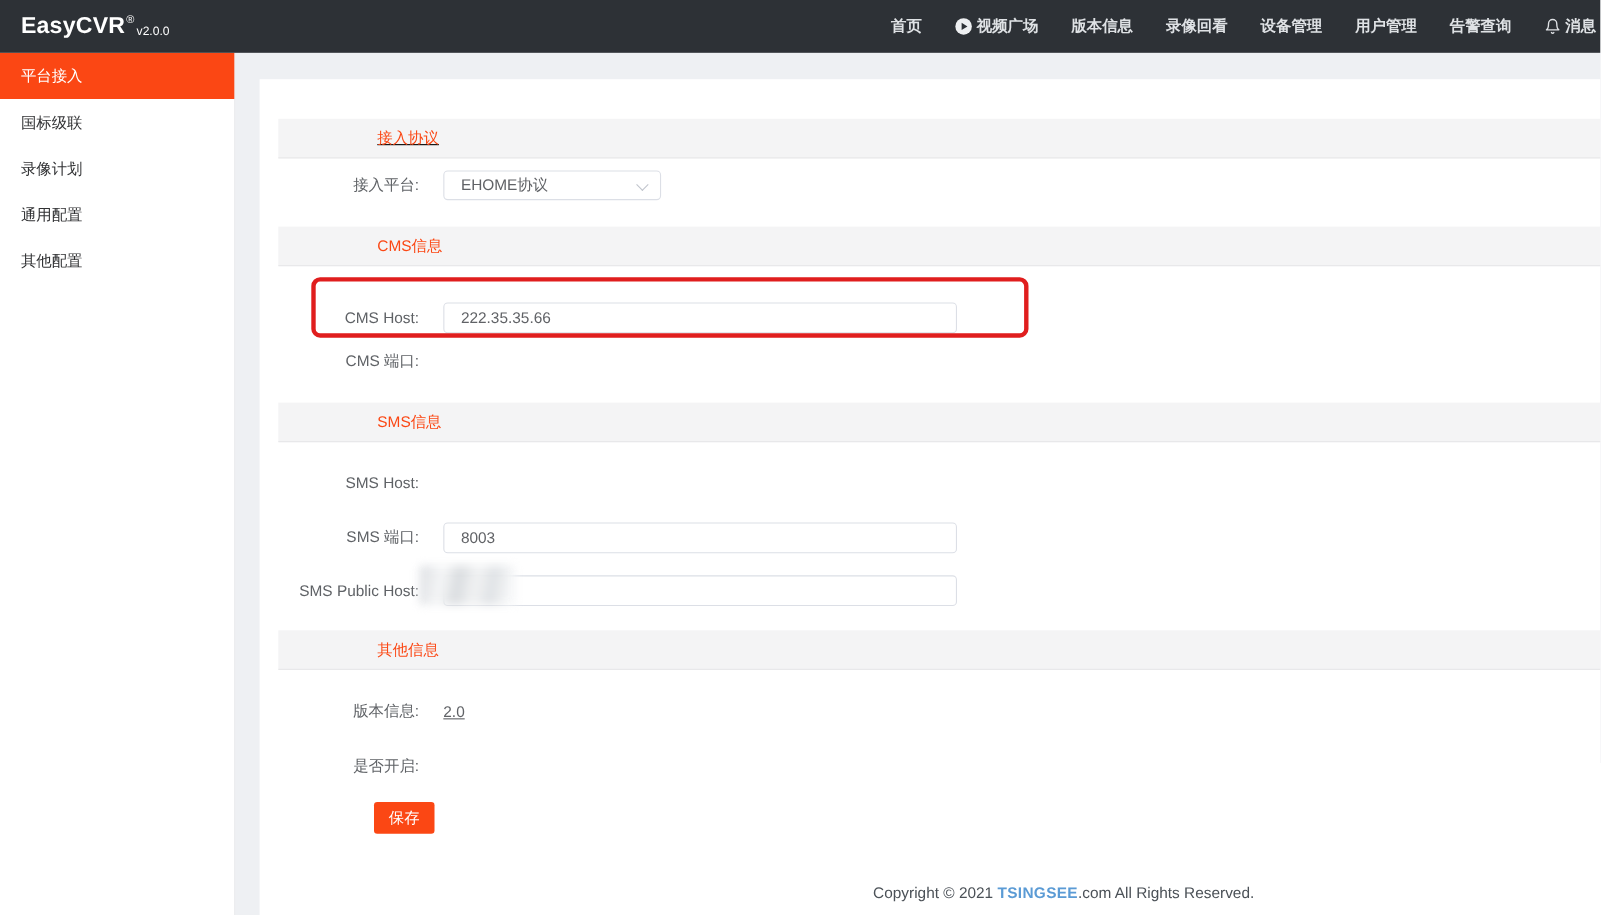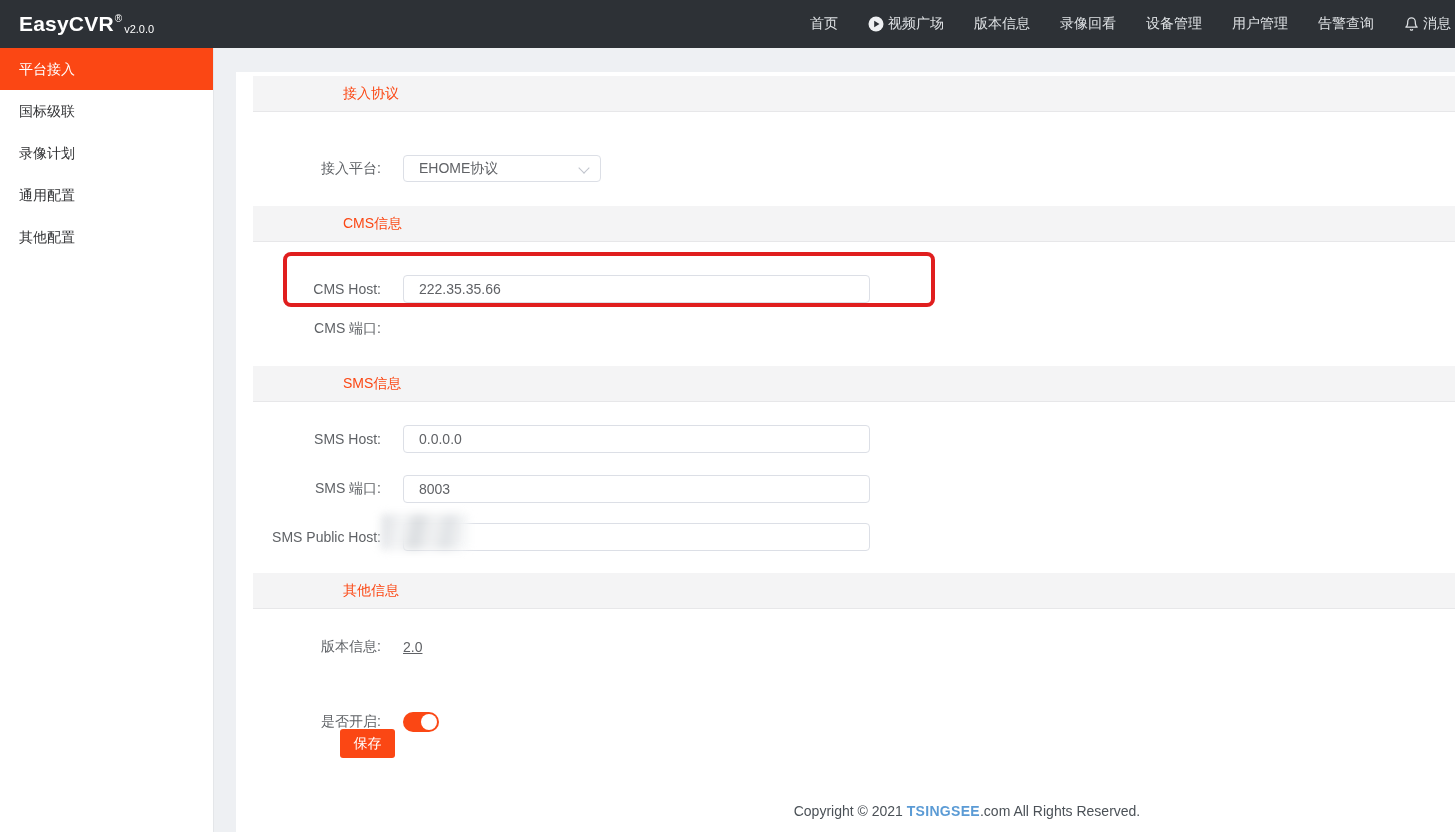--- a/index.html
+++ b/index.html
@@ -14,21 +14,21 @@
     position:relative;overflow:hidden;background:#eef0f3;
     font-family:"Liberation Sans","DejaVu Sans",sans-serif;
   }
   
   .topbar{position:absolute;left:0;top:0;width:1455px;height:48px;background:var(--topbar);z-index:6;}
   .logo{position:absolute;left:19px;top:0;height:48px;display:flex;align-items:center;color:#fff;cursor:pointer;}
   .logo .brand{font-size:21px;font-weight:bold;letter-spacing:.2px;}
   .logo sup{font-size:10px;vertical-align:super;margin-left:1px;position:relative;top:-6px;}
   .logo .ver{font-size:11px;margin-left:2px;align-self:flex-end;padding-bottom:13px;}
   .topnav{position:absolute;left:810px;top:0;height:48px;display:flex;align-items:center;gap:30px;white-space:nowrap;}
-  .nav-item{display:flex;align-items:center;gap:4px;font-size:14px;color:#dfe2e5;cursor:pointer;text-decoration:none;}
+  .nav-item{display:flex;align-items:center;gap:4px;font-size:14px;color:#dfe2e5;cursor:pointer;text-decoration:none;font-weight:bold;}
   .nav-item svg{display:block;}
   
   .sidebar{position:absolute;left:0;top:48px;bottom:0;width:214px;background:#fff;border-right:1px solid #e4e6e9;z-index:2;}
   .side-item{height:42px;line-height:42px;padding-left:19px;font-size:14px;color:#303133;cursor:pointer;}
   .side-item.active{background:var(--accent);color:#fff;}
   
   .main-bg{position:absolute;left:214px;top:48px;right:0;bottom:0;background:#eef0f3;z-index:0;}
   .card{position:absolute;left:236px;top:72px;right:0;bottom:0;background:#fff;z-index:1;}
   .section-bar{position:absolute;left:253px;right:0;height:36px;background:#f4f4f5;border-bottom:1px solid #e7e7e9;z-index:2;}
   .section-bar .stitle{margin-left:90px;line-height:35px;font-size:14px;color:var(--accent);}
@@ -70,22 +70,22 @@
   .footer{position:absolute;left:707px;top:803px;width:520px;text-align:center;font-size:14px;color:#4b5157;z-index:2;}
   .tsingsee{color:var(--logo-blue);font-weight:bold;letter-spacing:.3px;}
   
   #row-access{top:155px;height:27px;}
   #row-cms-host{top:267px;height:44px;}
   #row-cms-port{top:315px;height:28px;gap:36px;}
   #row-sms-host{top:425px;height:28px;}
   #row-sms-port{top:475px;height:28px;}
   #row-sms-public{top:523px;height:28px;}
   #row-version{top:639px;height:16px;}
-  #row-enabled{top:712px;height:20px;}
-  #bar-protocol{top:76px;}
+  #row-enabled{top:688px;height:20px;flex-direction:column;}
+  #bar-protocol{top:108px;text-decoration:underline;}
   #bar-cms{top:206px;}
   #bar-sms{top:366px;}
   #bar-other{top:573px;}
 </style>
 </head>
 <body>
 
 <header class="topbar">
   <div class="logo">
     <span class="brand">EasyCVR</span>
@@ -163,21 +163,20 @@
 <div class="form-row" id="row-cms-host">
   <label class="flabel">CMS Host:</label>
   <input class="text-input control" value="222.35.35.66" style="">
 </div>
 <div class="form-row" id="row-cms-port">
   <label class="flabel">CMS 端口:</label>
 </div>
 
 <div class="form-row" id="row-sms-host">
   <label class="flabel">SMS Host:</label>
-  <input class="text-input control" value="0.0.0.0" style="">
 </div>
 <div class="form-row" id="row-sms-port">
   <label class="flabel">SMS 端口:</label>
   <input class="text-input control" value="8003" style="">
 </div>
 <div class="form-row" id="row-sms-public">
   <label class="flabel">SMS Public Host:</label>
   <input class="text-input control" style="">
 </div>
 

